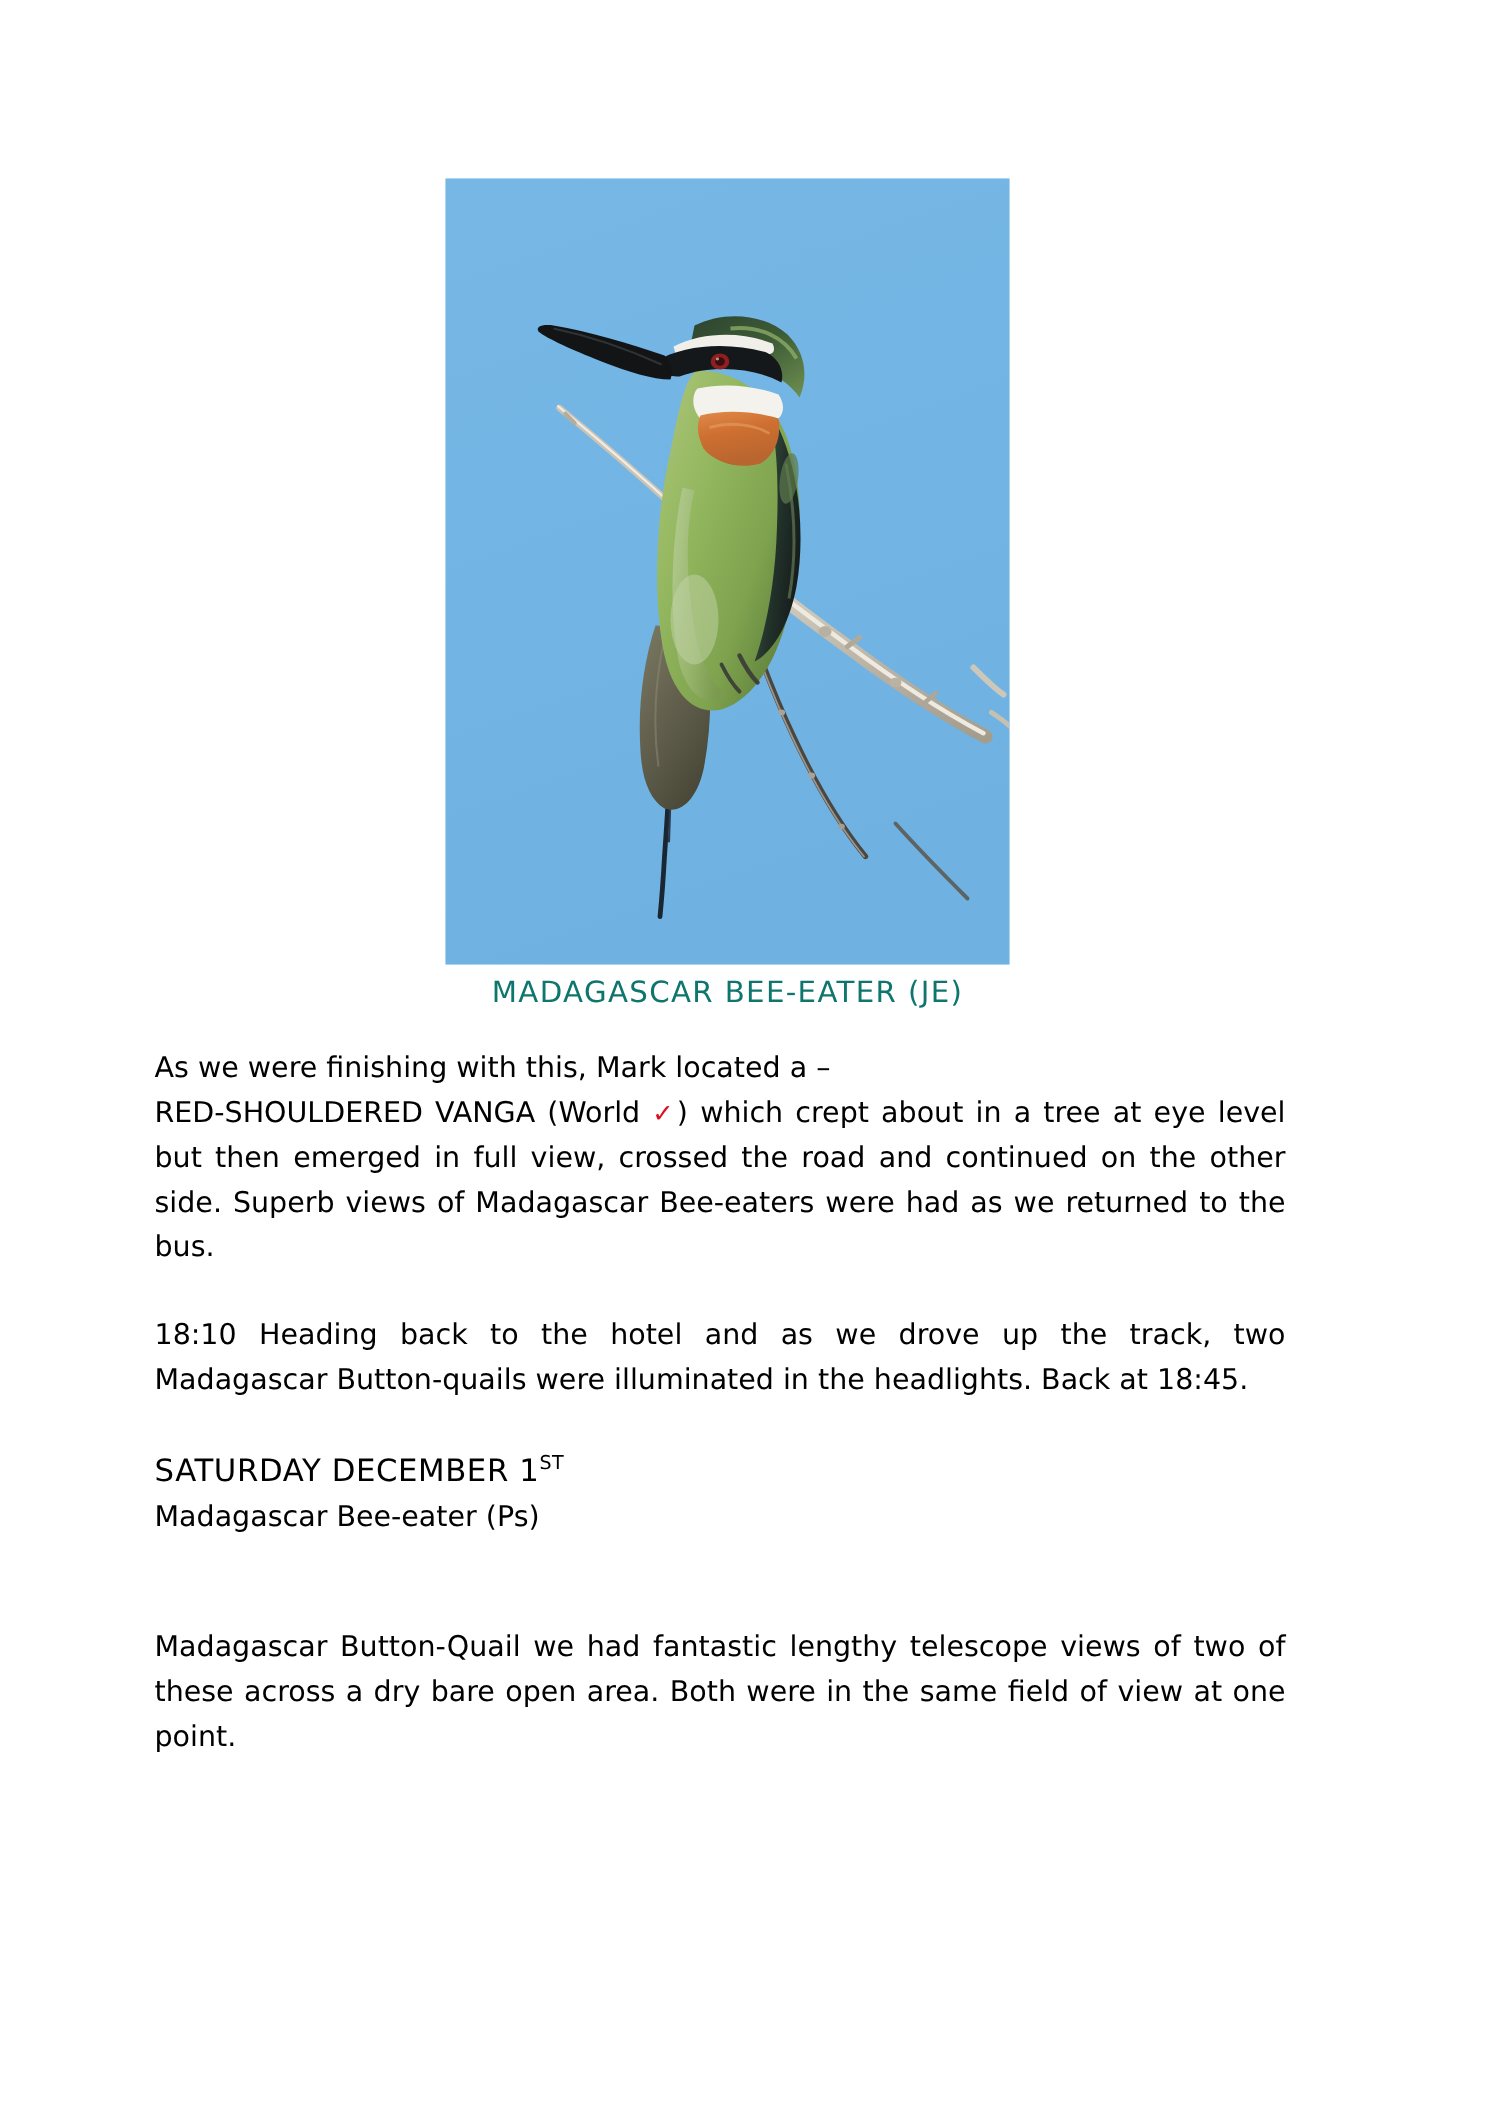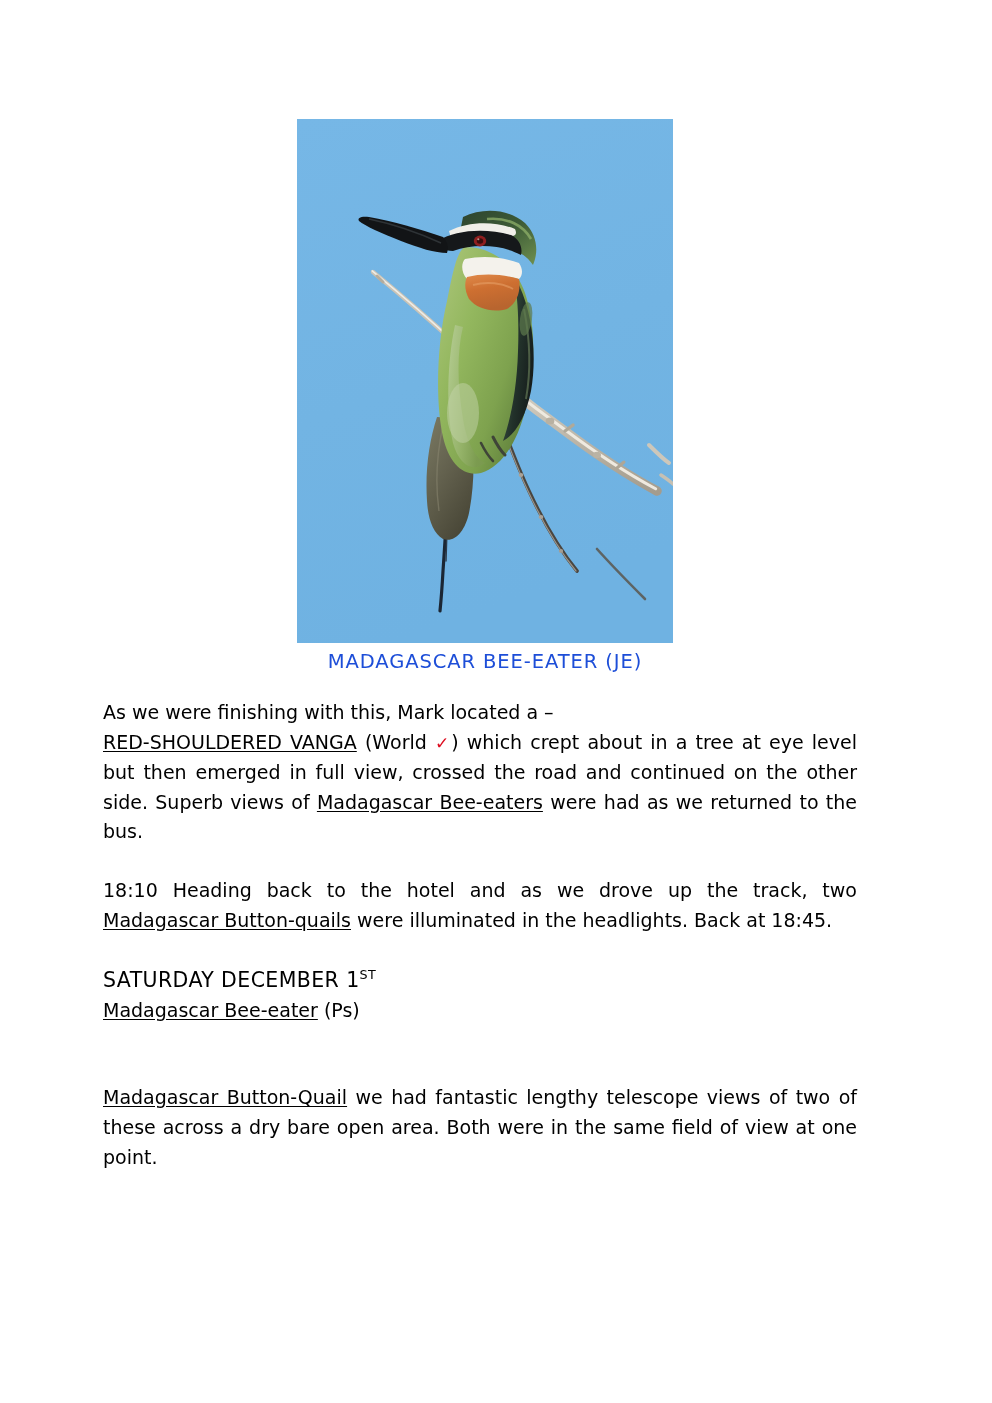--- a/index.html
+++ b/index.html
@@ -44,21 +44,21 @@
 
   .photo-caption {
     position: absolute;
     left: -140px;
     top: 531px;
     width: 656px;
     text-align: center;
     font-family: "DejaVu Sans", sans-serif;
     font-size: 19.5px;
     letter-spacing: 0.9px;
-    color: #1d4ed8;
+    color: #0f766e;
     white-space: nowrap;
   }
 
   
   .body-text {
     position: absolute;
     left: 103px;
     top: 698px;
     width: 754px;
     font-family: "DejaVu Sans", sans-serif;
@@ -71,21 +71,21 @@
     margin: 0;
     padding: 0;
   }
   .para.justify {
     text-align: justify;
     text-align-last: left;
   }
   .gap-sm { height: 29px; }
   .gap-md { height: 31px; }
 
-  .u { text-decoration: underline; text-underline-offset: 2px; }
+  .u { text-underline-offset: 2px; }
   .i { font-style: italic; }
   .tick {
     color: #dd0d20;
     font-weight: bold;
     font-size: 17px;
   }
   .hl { background: #fcefc0; }
 
   .heading {
     font-size: 20.5px;

